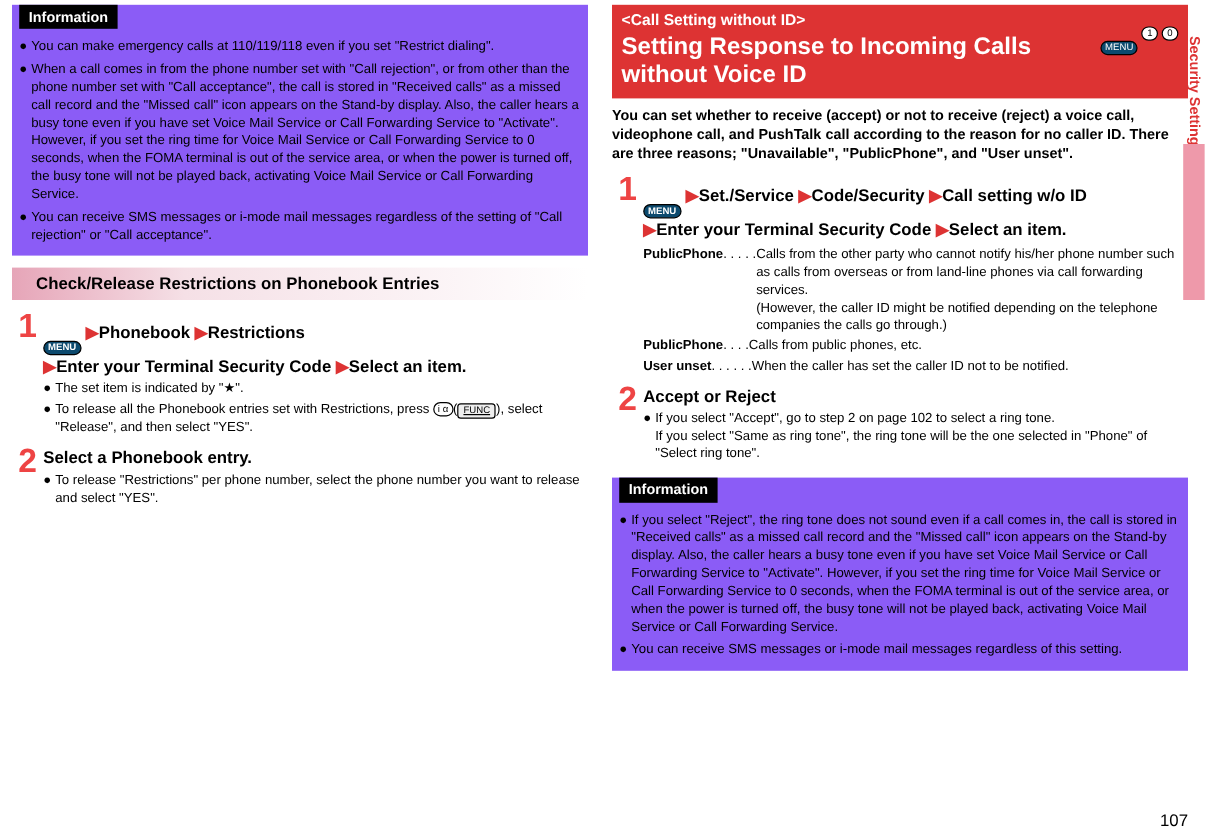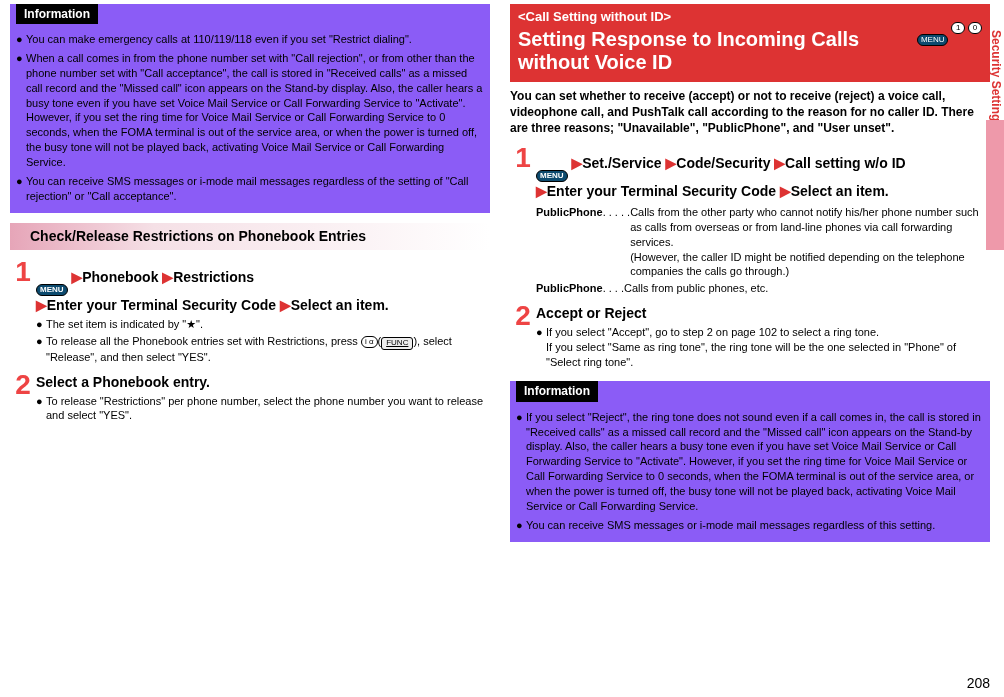--- a/index.html
+++ b/index.html
@@ -250,20 +250,25 @@
         <span class="defterm">PublicPhone</span>
         <span class="defdots"> . . . . . </span>
         <span class="defval" style="white-space:pre-line">Calls from the other party who cannot notify his/her phone number such as calls from overseas or from land-line phones via call forwarding services.
 (However, the caller ID might be notified depending on the telephone companies the calls go through.)</span>
       </div>
       <div class="defrow">
         <span class="defterm">PublicPhone</span>
         <span class="defdots"> . . . . </span>
         <span class="defval">Calls from public phones, etc.</span>
       </div>
+      <div class="defrow">
+        <span class="defterm">User unset</span>
+        <span class="defdots">. . . . . . </span>
+        <span class="defval">When the caller has set the caller ID not to be notified.</span>
+      </div>
     </div>
 
     <div class="step">
       <div class="step-num">2</div>
       <div class="step-body">
         <div class="step-title">Accept or Reject</div>
         <div class="bullet step-sub">
             <div class="dot">●</div>
             <div class="txt" style="white-space:pre-line">If you select "Accept", go to step 2 on page 102 to select a ring tone.
 If you select "Same as ring tone", the ring tone will be the one selected in "Phone" of "Select ring tone".</div>
@@ -283,13 +288,13 @@
         </div>
     </div>
   </div>
 </div>
 
 <div class="side-tab">
   <div class="label">Security Settings</div>
   <div class="pink"></div>
 </div>
 
-<div class="page-num">208</div>
+<div class="page-num">107</div>
 
 </body></html>

